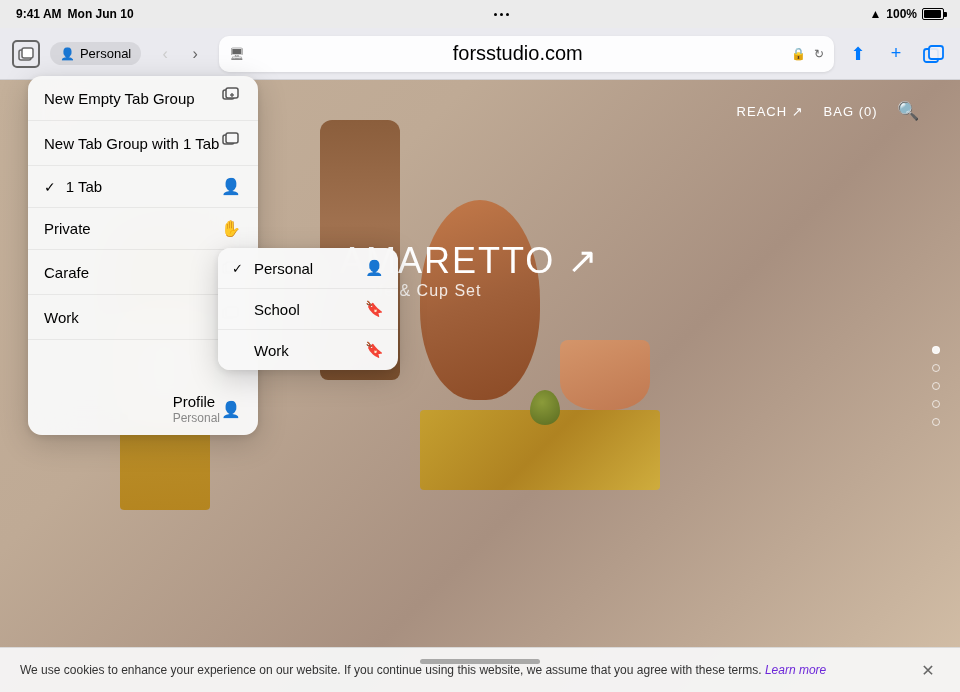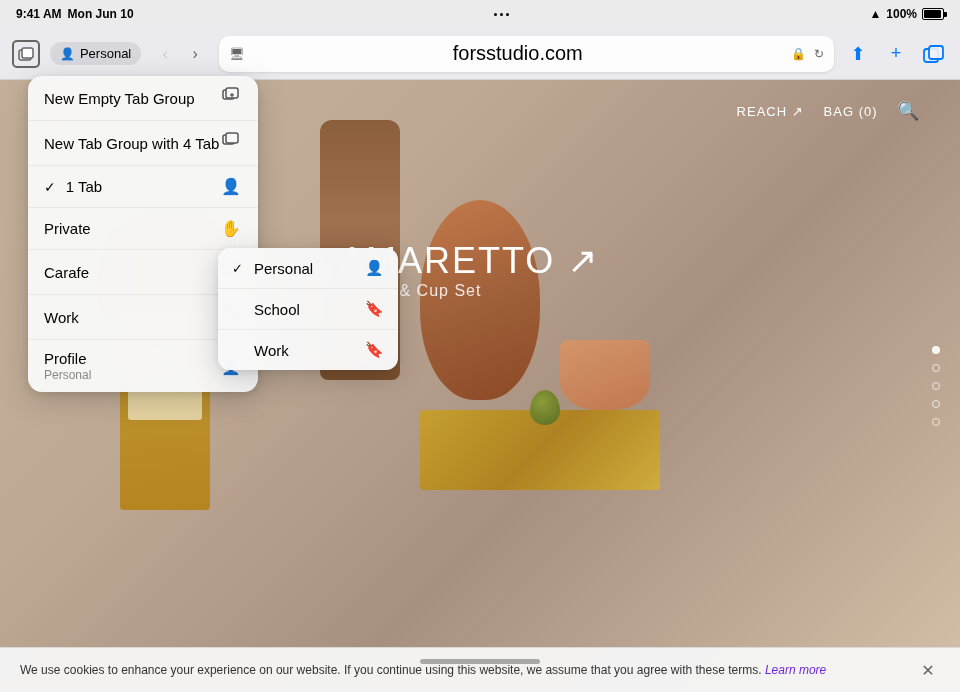--- a/index.html
+++ b/index.html
@@ -247,21 +247,21 @@
     .menu-item-check { font-size: 14px; color: #000; margin-right: 4px; }
     .menu-item-row { display: flex; align-items: center; gap: 6px; }
 
     .menu-item.profile-item {
       flex-direction: column;
       align-items: flex-start;
       padding: 10px 16px;
     }
     .profile-item-label { font-size: 15px; color: #000; font-weight: 400; }
     .profile-item-sub { font-size: 12px; color: #888; margin-top: 1px; }
-    .profile-item-row { display: flex; align-items: center; justify-content: space-between; width: 100%; }
+    .profile-item-row { display: flex; align-items: center; justify-content: flex-end; width: 100%; margin-top: 43px; }
 
     
     .sub-dropdown {
       position: absolute;
       top: 248px;
       left: 218px;
       width: 180px;
       background: rgba(248,248,248,0.98);
       border-radius: 12px;
       box-shadow: 0 8px 30px rgba(0,0,0,0.18), 0 2px 8px rgba(0,0,0,0.1);
@@ -411,21 +411,21 @@
         <rect x="1" y="3" width="11" height="9" rx="2" stroke="#555" stroke-width="1.5" fill="none"></rect>
         <rect x="4" y="1" width="12" height="10" rx="2" stroke="#555" stroke-width="1.5" fill="rgba(248,248,248,1)"></rect>
         <line x1="10" y1="6" x2="10" y2="10" stroke="#555" stroke-width="1.3"></line>
         <line x1="8" y1="8" x2="12" y2="8" stroke="#555" stroke-width="1.3"></line>
       </svg>
     </span>
   </div>
 
   <div class="menu-item">
     <div class="menu-item-row">
-      <span class="menu-item-label">New Tab Group with 4 Tab</span>
+      <span class="menu-item-label">New Tab Group with 1 Tab</span>
     </div>
     <span class="menu-item-icon">
       <svg width="18" height="18" viewBox="0 0 18 18" fill="none">
         <rect x="1" y="3" width="11" height="9" rx="2" stroke="#555" stroke-width="1.5" fill="none"></rect>
         <rect x="4" y="1" width="12" height="10" rx="2" stroke="#555" stroke-width="1.5" fill="rgba(248,248,248,1)"></rect>
       </svg>
     </span>
   </div>
 
   <div class="menu-item">

